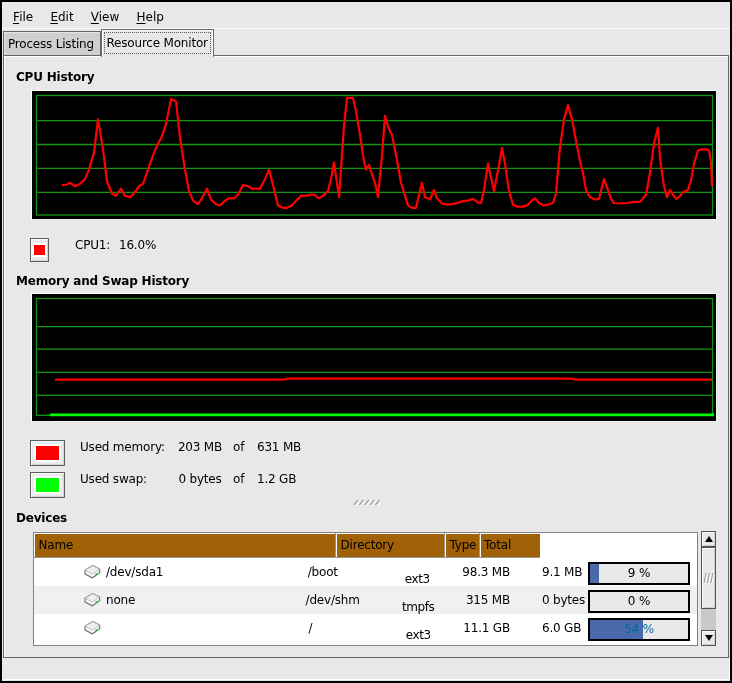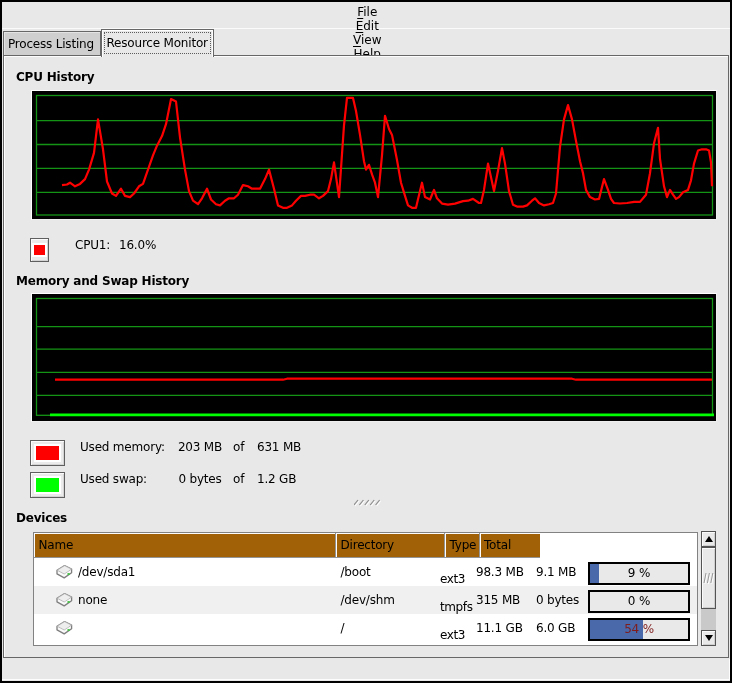--- a/index.html
+++ b/index.html
@@ -8,21 +8,21 @@
     position:relative;width:732px;height:683px;overflow:hidden;
     background:#e8e8e8;
     font-family:"DejaVu Sans","Liberation Sans",sans-serif;
     font-size:12px;letter-spacing:-0.2px;color:#000;
     -webkit-font-smoothing:antialiased;
   }
   .win-border{position:absolute;inset:0;border:2px solid #000;z-index:99;pointer-events:none;}
   
   .menubar{position:absolute;left:2px;top:2px;width:728px;height:27px;
     background:#e8e8e8;display:flex;align-items:center;padding-left:2.5px;padding-top:2.5px;
-    box-shadow:inset 0 -1px 0 #fbfbfb;flex-direction:column;}
+    box-shadow:inset 0 -1px 0 #fbfbfb;}
   .menu-item{padding:0 8.6px;cursor:default;letter-spacing:0;}
   .mn{text-decoration:underline;text-underline-offset:2px;}
   
   .tab{position:absolute;cursor:default;}
   .tab-inactive{left:3px;top:31px;width:98px;height:24px;white-space:nowrap;overflow:hidden;
     background:#cfcfcf;border:1px solid #676767;border-bottom:none;
     box-shadow:inset 1px 1px 0 #e4e4e4;
     display:flex;align-items:center;padding-left:4px;z-index:1;}
   .tab-active{left:101px;top:29px;width:113px;height:28px;
     background:#e8e8e8;border:1px solid #676767;border-bottom:none;
@@ -56,32 +56,32 @@
   .devframe{position:absolute;left:33px;top:532px;width:665px;height:114px;
     border:1px solid #828282;background:#fff;overflow:hidden;}
   .devtable{width:663px;}
   .dev-header{display:flex;height:25px;}
   .dev-hcell{background:#a16207;border-right:1px solid #949494;border-bottom:1px solid #949494;
     box-shadow:inset 1px 1px 0 #fcfcfc;
     display:flex;align-items:center;padding-left:4.5px;overflow:hidden;white-space:nowrap;}
   .dev-hcell:last-child{border-right:none;}
   .dev-row{display:flex;height:28px;background:#fff;}
   .dev-row.alt{background:#f0f0f0;}
-  .dev-cell{display:flex;align-items:center;overflow:visible;white-space:nowrap;}
+  .dev-cell{display:flex;align-items:center;overflow:visible;white-space:nowrap;margin-left:28px;}
   .cell-name{padding-left:21px;}
   .cell-name .disk-icon{margin-right:5px;flex:none;}
   .cell-pad{padding-left:4.5px;}
   .cell-type{padding-left:3px;letter-spacing:-0.4px;align-items:flex-end;}
   .cell-used{padding-left:4px;padding-right:7px;}
   .used-text{width:46px;flex:none;}
   .pbar{flex:none;margin-left:auto;width:102px;height:22.5px;border:2px solid #000;
     background:#e9e9e9;position:relative;align-self:flex-start;margin-top:4px;}
   .pbar .fill{position:absolute;left:0;top:0;bottom:0;background:#4a69aa;}
   .pbar .ptext{position:absolute;inset:0;text-align:center;line-height:18.5px;}
-  .pbar.lit .ptext{color:#7f1d1d;}
+  .pbar.lit .ptext{color:#0369a1;}
   
   .vscroll{position:absolute;left:701px;top:531px;width:15px;height:115px;background:#c9c9c9;}
   .sb-btn{position:absolute;left:0;width:15px;height:16px;background:#e9e9e9;
     border:1px solid #545454;box-shadow:inset 1px 1px 0 #fbfbfb,inset -1px -1px 0 #cfcfcf;
     display:flex;align-items:center;justify-content:center;}
   .sb-thumb{position:absolute;left:0;width:15px;background:#e9e9e9;
     border:1px solid #545454;box-shadow:inset 1px 1px 0 #fbfbfb,inset -1px -1px 0 #cfcfcf;
     display:flex;align-items:center;justify-content:center;}
   .arrow-up{width:0;height:0;border-left:4.5px solid transparent;border-right:4.5px solid transparent;border-bottom:6px solid #000;}
   .arrow-down{width:0;height:0;border-left:4.5px solid transparent;border-right:4.5px solid transparent;border-top:6px solid #000;}

